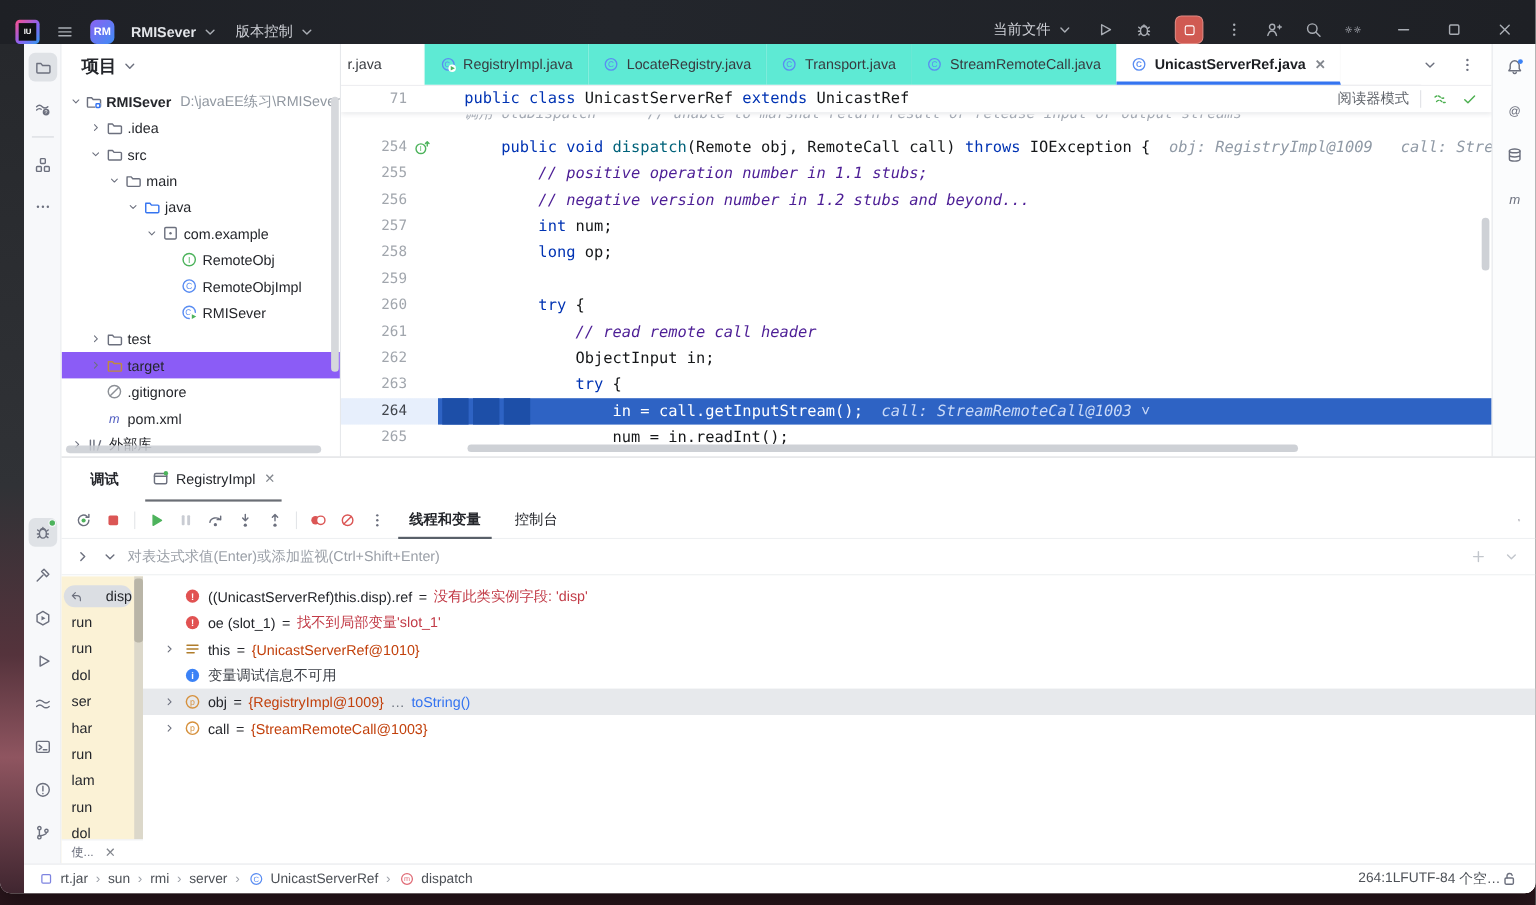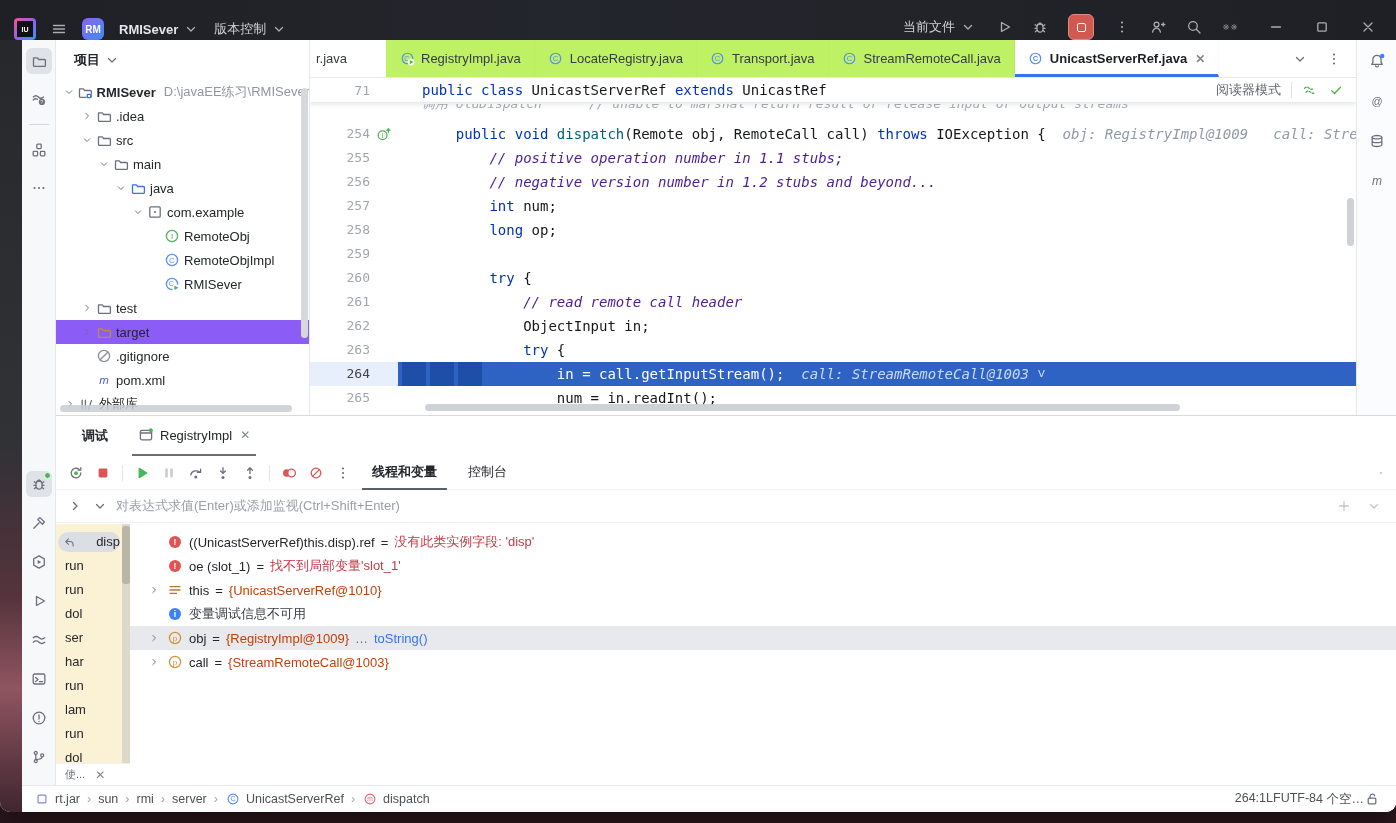--- a/index.html
+++ b/index.html
@@ -29,35 +29,35 @@
   .stripe-left{position:absolute;left:0;top:0;width:34px;height:745px;background:#f7f8fa;border-right:1px solid #e6e8eb;display:flex;flex-direction:column;align-items:center;gap:12px;padding-top:8px}
   .st-btn{width:26px;height:26px;border-radius:6px;display:flex;align-items:center;justify-content:center}
   .st-btn.active{background:#dfe2e6;position:relative}
   .st-dot{position:absolute;right:1px;top:1px;width:7px;height:7px;border-radius:50%;background:#4db35c;border:1px solid #f7f8fa}
   .st-div{width:20px;height:1px;background:#d5d7dc}
   .st-low{display:flex;flex-direction:column;gap:13px;margin-top:258px;align-items:center}
   .stripe-right{position:absolute;left:1334px;top:0;width:40px;height:375px;background:#fbfcfd;border-left:1px solid #e6e8eb;display:flex;flex-direction:column;align-items:center;gap:14px;padding-top:8px}
   .bell-wrap{position:relative}
   
   .project{position:absolute;left:34px;top:0;width:254px;height:375px;background:#fff;border-right:1px solid #e6e8eb;overflow:hidden}
-  .p-head{height:40px;display:flex;align-items:center;gap:4px;padding-left:18px;font-size:13px;font-weight:600;color:#24262b}
+  .p-head{height:40px;display:flex;align-items:center;gap:4px;padding-left:18px;font-size:16px;font-weight:600;color:#24262b}
   .p-tree{position:absolute;left:0;top:40px;right:0;height:335px;font-size:13px;color:#24262b}
   .t-row{height:24px;display:flex;align-items:center;white-space:nowrap}
   .t-row.hl{background:#8b5cf6}
   .t-chev{width:16px;display:inline-flex;justify-content:center;color:#6c707e}
   .t-chev svg{width:12px;height:12px}
   .t-ico{margin:0 4px 0 1px}
   .t-label.bold{font-weight:700}
   .t-path{color:#9097a0;margin-left:8px}
   .p-hscroll{position:absolute;left:4px;bottom:3px;width:232px;height:7px;background:#c9ccd2;border-radius:4px;opacity:.85}
   .p-vthumb{position:absolute;right:1px;top:48px;width:7px;height:250px;background:#d6d8dc;border-radius:4px}
   
   .editor{position:absolute;left:288px;top:0;width:1046px;height:375px;background:#fff}
   .tabbar{height:38px;display:flex;align-items:stretch;border-bottom:1px solid #e6e8eb;background:#fff;font-size:13px}
-  .tab{display:flex;align-items:center;gap:6px;padding:0 13px;background:#bef264;color:#383b40;border-right:1px solid rgba(0,0,0,.02)}
+  .tab{display:flex;align-items:center;gap:6px;padding:0 13px;background:#5eead4;color:#383b40;border-right:1px solid rgba(0,0,0,.02)}
   .tab .ic svg{width:15px;height:15px}
   .tab.t-first{width:76px;background:#fff;padding:0 6px;overflow:hidden}
   .tab.active{background:#fff;border-bottom:3px solid #3574f0;color:#1c1e22;font-weight:600;padding-top:3px}
   .tab-close{color:#83878e;font-size:12px;margin-left:2px}
   .tab-ctl{margin-left:auto;display:flex;align-items:center;gap:18px;padding-right:14px;background:#fff}
   .editor-body{position:relative;height:336px;overflow:hidden;font-family:"DejaVu Sans Mono","Liberation Mono",monospace;font-size:14px;background:#fff}
   .sticky{position:absolute;left:0;top:0;right:0;height:26px;background:#fff;z-index:4;box-shadow:0 2px 5px rgba(40,50,70,.14);display:flex;align-items:center}
   .sticky .ln{line-height:26px}
   .sticky pre{margin:0;padding-left:50px;font:inherit;white-space:pre}
   .sticky-right{margin-left:auto;display:flex;align-items:center;gap:10px;padding-right:12px;font-family:"Liberation Sans",sans-serif;font-size:13px;color:#60646b}

